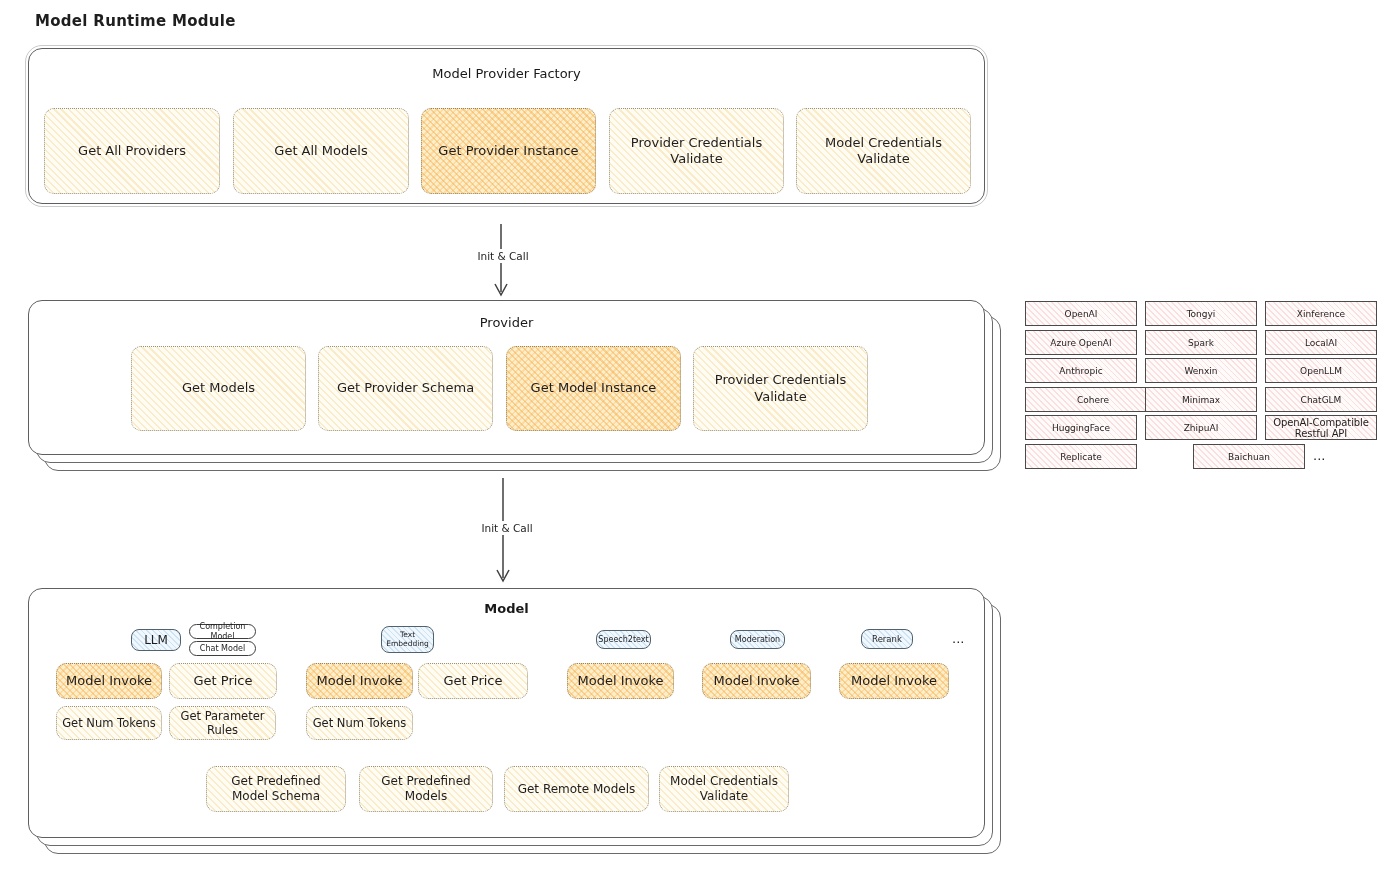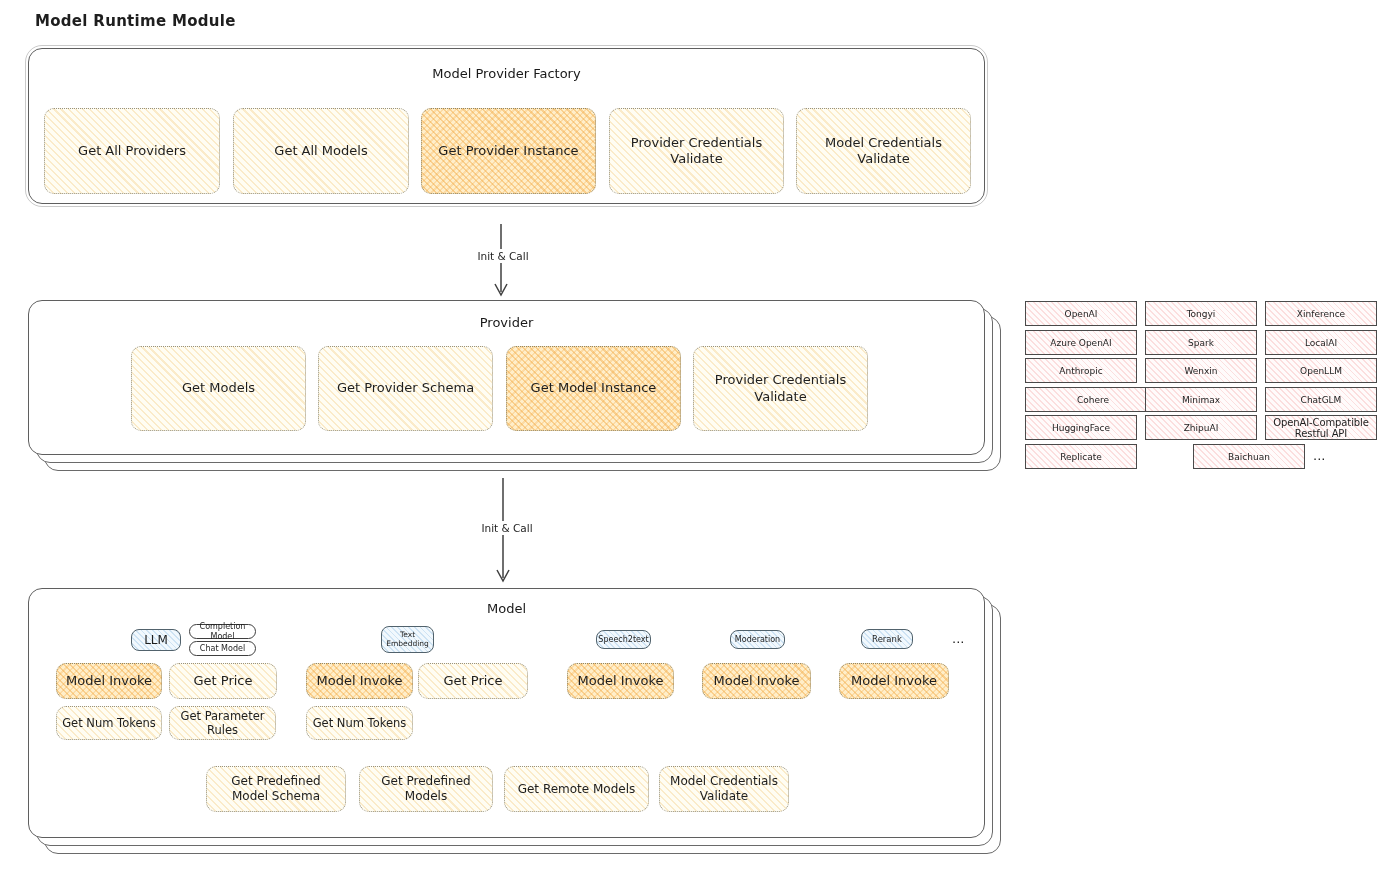--- a/index.html
+++ b/index.html
@@ -88,21 +88,21 @@
 
   <svg class="arrow" style="left:491px;top:478px;" width="24" height="106" viewBox="0 0 24 106">
     <line x1="12" y1="0" x2="12" y2="100" stroke="#3f3f3f" stroke-width="1.5"></line>
     <polyline points="6,92 12,103 18,92" fill="none" stroke="#3f3f3f" stroke-width="1.5"></polyline>
   </svg>
   <div class="arrow-label" style="left:470px;top:521px;width:66px;">Init &amp; Call</div>
 
   <div class="layer" style="left:44px;top:604px;width:957px;height:250px;"></div>
   <div class="layer" style="left:36px;top:596px;width:957px;height:250px;"></div>
   <div class="container" style="left:28px;top:588px;width:957px;height:250px;">
-    <div class="sec-title" style="top:12px;">Model</div>
+    <div class="sec-title" style="top:12px;font-weight:bold;">Model</div>
 
     <div class="node pill-blue" style="left:102px;top:40px;width:50px;height:22px;font-size:12px;">LLM</div>
     <div class="node pill-white" style="left:160px;top:35px;width:67px;height:15px;">Completion Model</div>
     <div class="node pill-white" style="left:160px;top:52px;width:67px;height:15px;">Chat Model</div>
     <div class="node pill-blue" style="left:352px;top:37px;width:53px;height:27px;font-size:7.5px;line-height:1.15;">Text Embedding</div>
     <div class="node pill-blue" style="left:567px;top:41px;width:55px;height:19px;">Speech2text</div>
     <div class="node pill-blue" style="left:701px;top:41px;width:55px;height:19px;">Moderation</div>
     <div class="node pill-blue" style="left:832px;top:40px;width:52px;height:20px;font-size:8.5px;">Rerank</div>
     <div class="dots" style="left:923px;top:42px;">...</div>
 

